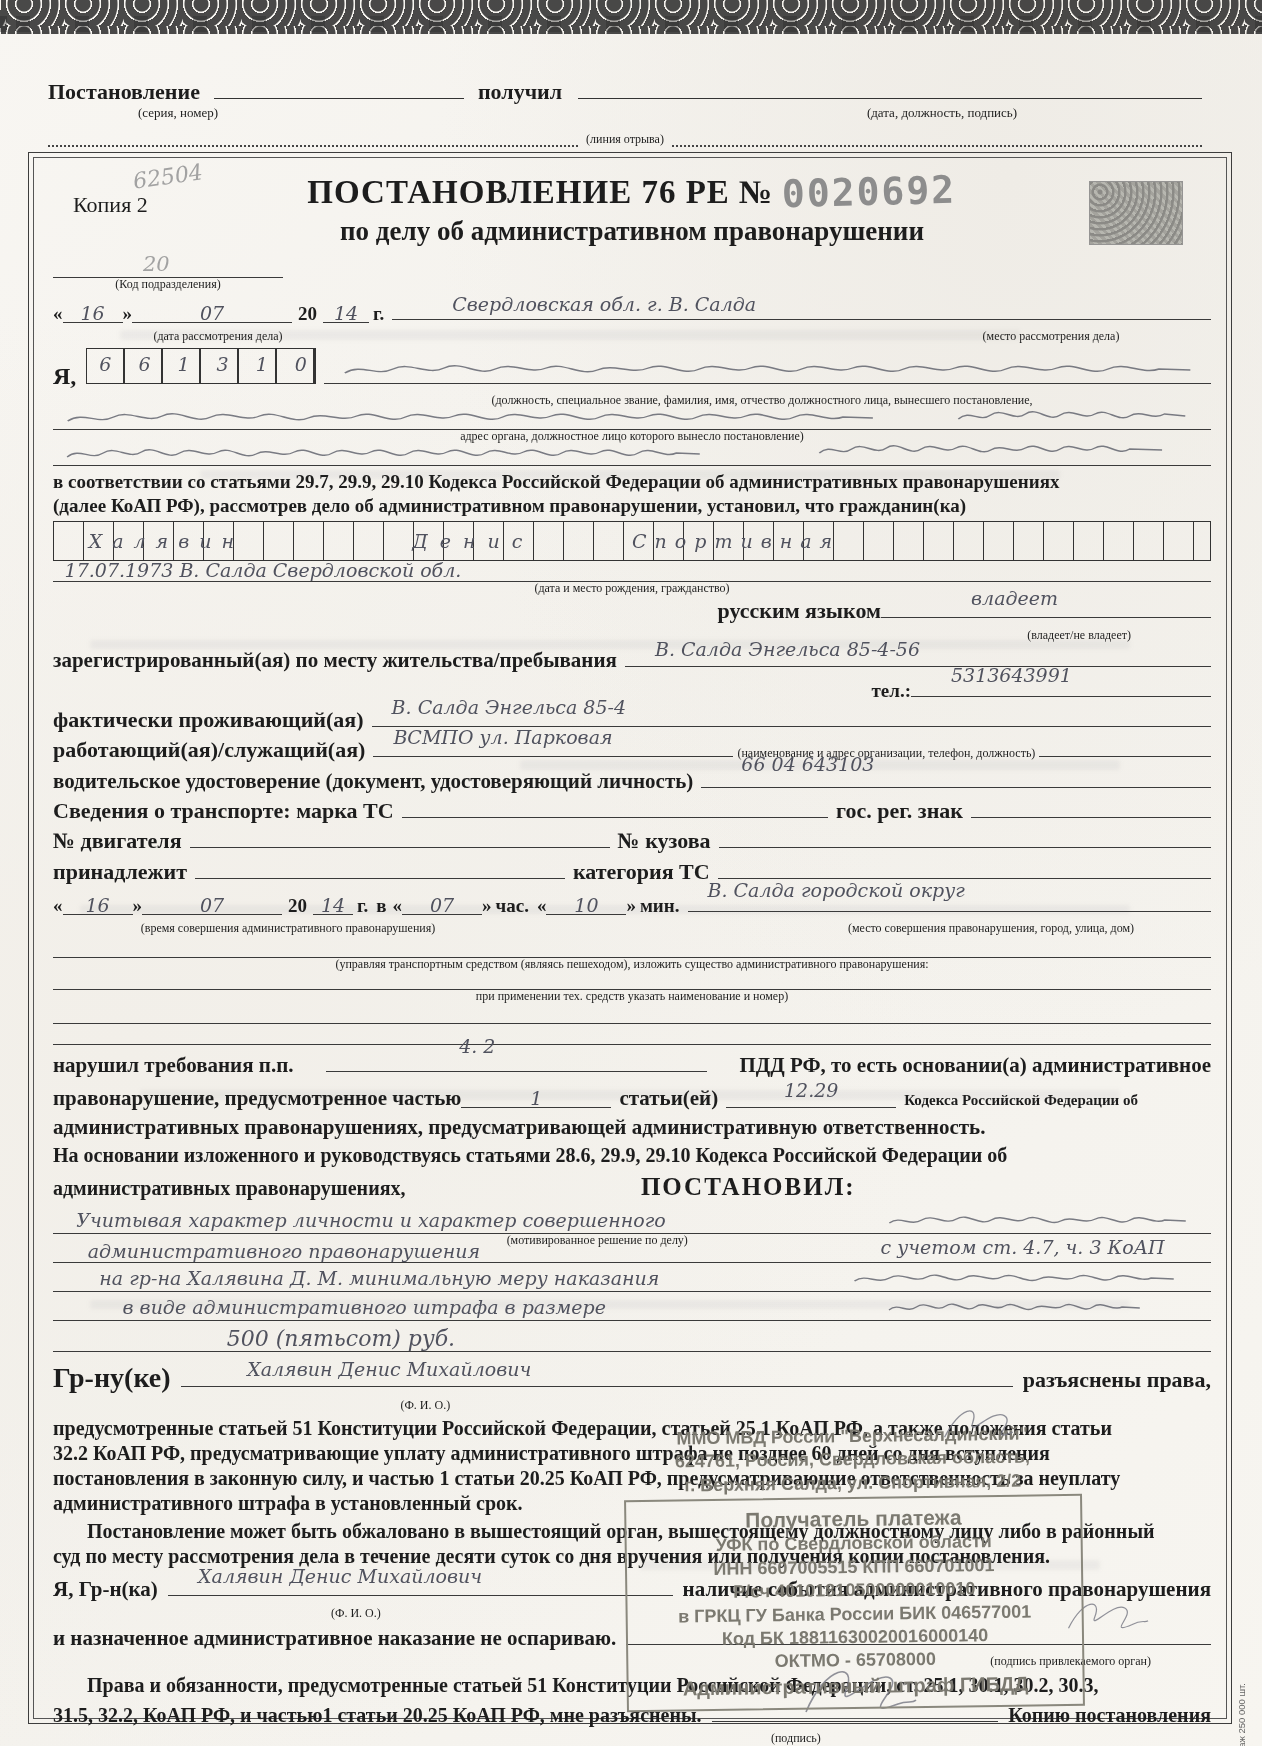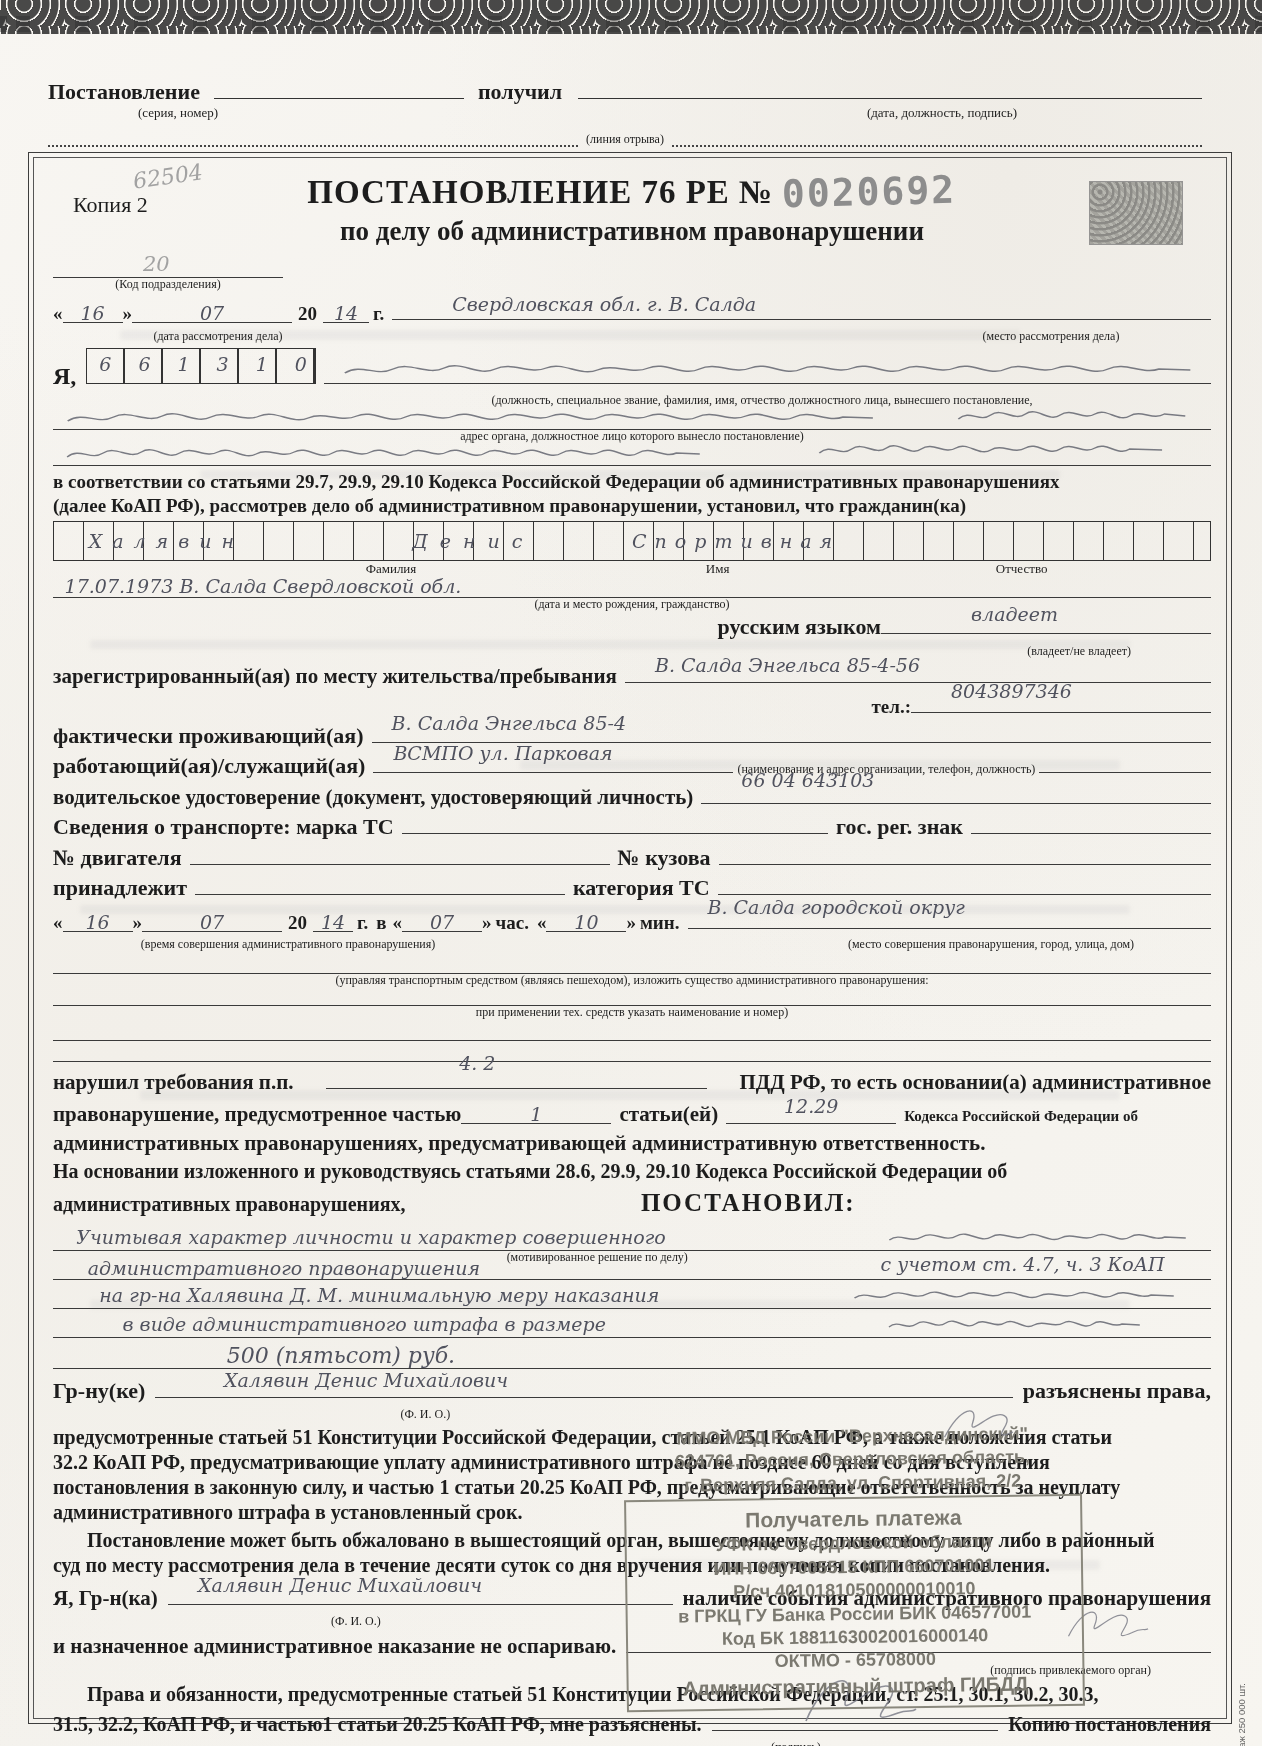--- a/index.html
+++ b/index.html
@@ -167,25 +167,20 @@
       <div class="row" style="white-space:normal;margin-top:4px;text-align:justify;">
         <div>в соответствии со статьями  29.7, 29.9, 29.10  Кодекса Российской Федерации об административных правонарушениях</div>
         <div>(далее КоАП РФ), рассмотрев дело об административном правонарушении,  установил,  что гражданин(ка)</div>
       </div>
 
       <div class="cells">
         <i class="hw" style="position:absolute;left:3%;top:8px;letter-spacing:10px;">Халявин</i>
         <i class="hw" style="position:absolute;left:31%;top:8px;letter-spacing:12px;">Денис</i>
         <i class="hw" style="position:absolute;left:50%;top:8px;letter-spacing:8px;">Спортивная</i>
       </div>
-      <div class="namelbls">
-        <span style="margin-left:27%;">Фамилия</span>
-        <span style="margin-left:25%;">Имя</span>
-        <span style="margin-left:23%;">Отчество</span>
-      </div>
       <div class="ul" style="height:20px;">
         <i class="hw" style="position:absolute;left:1%;top:-2px;">17.07.1973   В. Салда  Свердловской обл.</i>
       </div>
       <div class="lbl">(дата и место рождения, гражданство)</div>
 
       <div class="row flex" style="margin-top:2px;">
         <span class="grow"></span>
         <span style="font-size:22px;">русским языком</span>
         <span class="blank" style="width:330px;">
             <i class="hw" style="position:absolute;left:90px;top:-10px;">владеет</i>
@@ -197,21 +192,21 @@
         <span style="font-size:21px;">зарегистрированный(ая) по месту жительства/пребывания</span>
         <span class="blank grow" style="margin-left:8px;">
             <i class="hw" style="position:absolute;left:30px;top:-8px;">В. Салда  Энгельса  85-4-56</i>
           </span>
       </div>
 
       <div class="row flex">
         <span class="grow"></span>
         <span>тел.:</span>
         <span class="blank" style="width:300px;">
-            <i class="hw" style="position:absolute;left:40px;top:-12px;">8043897346</i>
+            <i class="hw" style="position:absolute;left:40px;top:-12px;">5313643991</i>
           </span>
       </div>
 
       <div class="row flex">
         <span style="font-size:22px;">фактически проживающий(ая)</span>
         <span class="blank grow" style="margin-left:8px;">
             <i class="hw" style="position:absolute;left:20px;top:-10px;">В. Салда  Энгельса  85-4</i>
           </span>
       </div>
 
@@ -329,21 +324,21 @@
         <i class="hw" style="position:absolute;left:6%;top:4px;">в виде административного штрафа  в размере</i>
         <svg width="22%" height="16" viewBox="0 0 260 16" preserveAspectRatio="none" style="position:absolute;right:6%;top:8px;">
             <path class="scrib" d="M2 10 C 12 2,20 14,30 7 S 50 13,60 6 S 80 14,90 7 S 110 12,120 6 S 140 14,150 8 S 170 12,180 6 S 200 14,210 7 S 230 12,240 7 L 258 8"></path>
           </svg>
       </div>
       <div class="ul" style="height:30px;">
         <i class="hw" style="position:absolute;left:15%;top:4px;font-size:22px;">500 (пятьсот) руб.</i>
       </div>
 
       <div class="row flex" style="margin-top:8px;">
-        <span style="font-size:22px;">Гр-ну(ке)</span>
+        <span style="font-size:28px;">Гр-ну(ке)</span>
         <span class="blank grow" style="margin:0 10px;">
             <i class="hw" style="position:absolute;left:8%;top:-8px;">Халявин  Денис  Михайлович</i>
           </span>
         <span style="font-size:22px;">разъяснены права,</span>
       </div>
       <div class="row small" style="margin-left:30%;">(Ф. И. О.)</div>
 
       <div class="row" style="white-space:normal;font-size:20px;text-align:justify;">
         <div>предусмотренные статьей 51 Конституции Российской Федерации,  статьей 25.1 КоАП РФ,  а также  положения  статьи</div>
         <div>32.2 КоАП РФ,  предусматривающие  уплату  административного  штрафа  не  позднее  60 дней  со  дня  вступления</div>

